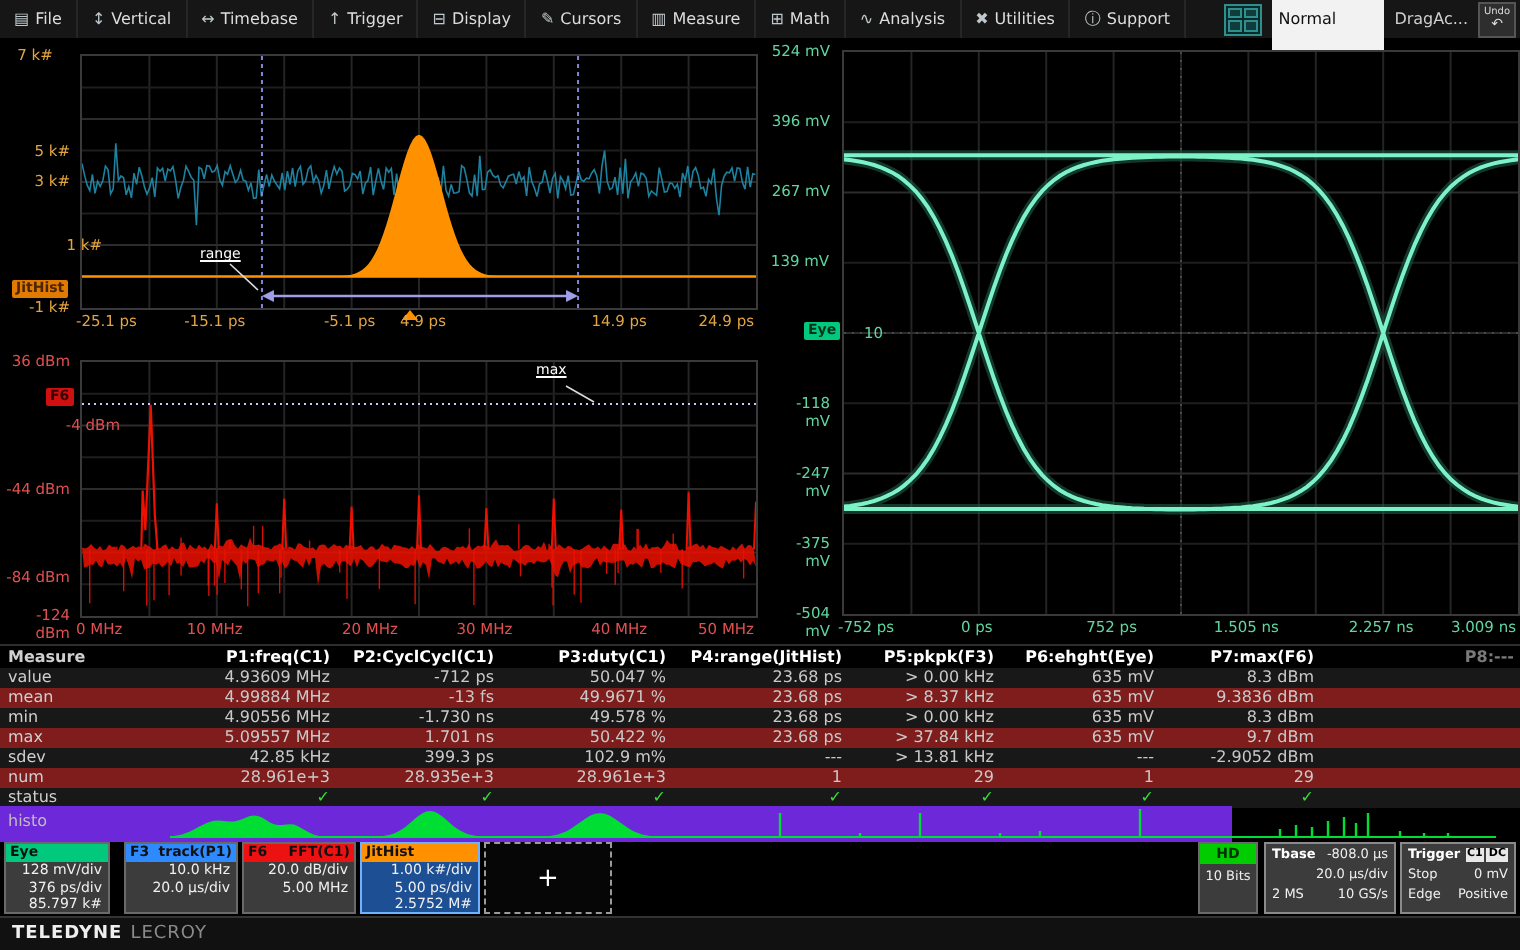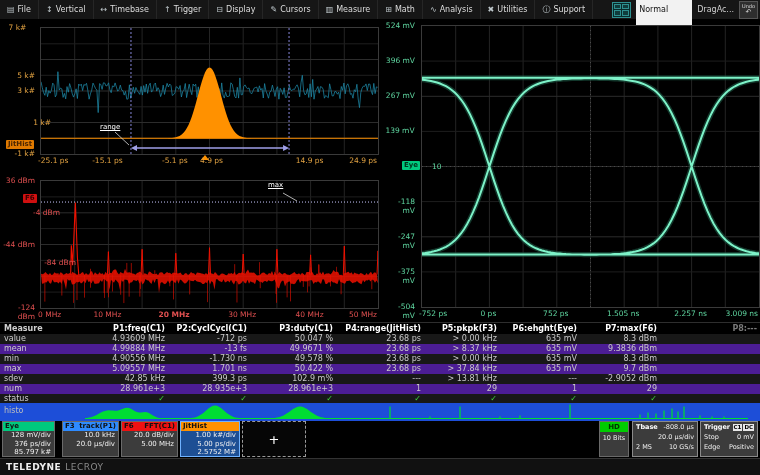--- a/index.html
+++ b/index.html
@@ -49,24 +49,24 @@
   #jit-marker{left:201px;top:136px;}
   
   #measure{position:absolute;left:0;top:322px;width:760px;border-top:1px solid #2e2e2e;}
   .mtable{display:grid;grid-template-columns:58px 110px 82px 86px 88px 76px 80px 80px 1fr;}
   .mcell{font-size:8px;line-height:10px;height:10px;text-align:right;padding-right:3px;
          white-space:nowrap;overflow:hidden;color:#c9c9c9;}
   .mhead{height:11px;line-height:11px;color:#fff;font-weight:bold;background:#000;}
   .mlabel{text-align:left;padding-left:4px;color:#cfcfcf;}
   .dim{color:#7a7a7a;}
   .rowA{background:#181818;}
-  .rowB{background:#4c1d95;}
+  .rowB{background:#7f1d1d;}
   .mok{color:#3ddc3d;font-size:8px;}
   
-  #histo-row{position:absolute;left:0;top:403px;width:760px;height:18px;background:#1d4ed8;}
+  #histo-row{position:absolute;left:0;top:403px;width:616px;height:18px;background:#6d28d9;}
   #histo-label{position:absolute;left:4px;top:3px;font-size:8px;color:#bdbdbd;}
   
   #desc-row{position:absolute;left:0;top:421px;width:760px;height:36px;background:#000;}
   .dbox{position:absolute;top:0;height:36px;background:#3c3c3c;border:1px solid #6a6a6a;
         box-sizing:border-box;font-size:7px;line-height:8.5px;color:#f0f0f0;}
   .dbox .dhead{height:9px;line-height:9px;display:flex;justify-content:space-between;
         padding:0 2px;color:#111;font-weight:bold;font-size:7px;}
   .dbox .dline{display:flex;justify-content:space-between;padding:0 3px;}
   .dbox.sel{background:#1d4f94;border:1px solid #6fb2ff;}
   #add-box{position:absolute;left:242px;top:0;width:62px;height:34px;border:1px dashed #9a9a9a;
@@ -280,25 +280,25 @@
         <path d="M29.656,93.66250000000001 L30.33,64.29375 L31.678,84.1375 L34.373999999999995,21.431250000000002 L36.396,76.2 L37.744,93.66250000000001" fill="none" stroke="#ee1100" stroke-width="1.1"></path>
         <line x1="0" y1="21.034375" x2="337" y2="21.034375" stroke="#c8c8ff" stroke-dasharray="1,2" stroke-width="1"></line>
         <line x1="242" y1="12" x2="256" y2="20.034375" stroke="#ddd" stroke-width="0.8"></line>
       </svg>
     </div>
   <div id="fft-badge" class="axis-badge">F6</div>
   <div id="max-label" class="callout">max</div>
 <div class="ylab" style="left: 0px; width: 35px; text-align: right; top: 7px; color: rgb(224, 80, 80);">36 dBm</div>
     <div class="ylab" style="left: 0px; width: 35px; text-align: right; top: 38.8px; color: rgb(224, 80, 80); margin-left: 25px;">-4 dBm</div>
     <div class="ylab" style="left: 0px; width: 35px; text-align: right; top: 70.5px; color: rgb(224, 80, 80);">-44 dBm</div>
-    <div class="ylab" style="left: 0px; width: 35px; text-align: right; top: 89px; color: rgb(224, 80, 80); padding-left: 41px;">-84 dBm</div>
+    <div class="ylab" style="left: 0px; width: 35px; text-align: right; top: 115px; color: rgb(224, 80, 80);">-84 dBm</div>
     <div class="ylab" style="left: 0px; width: 35px; text-align: right; top: 134px; color: rgb(224, 80, 80);">-124 dBm</div>
     <div class="xlab" style="top: 141px; color: rgb(224, 80, 80); left: 38px; width: 50px; text-align: left;">0 MHz</div>
     <div class="xlab" style="top: 141px; color: rgb(224, 80, 80); left: 82.4px; width: 50px; text-align: center;">10 MHz</div>
-    <div class="xlab" style="top: 141px; color: rgb(224, 80, 80); left: 149px; width: 50px; text-align: center; font-weight: bold;">20 MHz</div>
+    <div class="xlab" style="top: 141px; color: rgb(224, 80, 80); left: 160px; width: 50px; text-align: center;">20 MHz</div>
     <div class="xlab" style="top: 141px; color: rgb(224, 80, 80); left: 217.2px; width: 50px; text-align: center;">30 MHz</div>
     <div class="xlab" style="top: 141px; color: rgb(224, 80, 80); left: 284.6px; width: 50px; text-align: center;">40 MHz</div>
     <div class="xlab" style="top: 141px; color: rgb(224, 80, 80); left: 329px; width: 48px; text-align: right;">50 MHz</div>
   </div>
 
 <div id="eye-pane" class="pane">
   <div id="eye-plot" class="plot">
       <svg width="337" height="281" viewBox="0 0 337 281">
         <line x1="33.7" y1="0" x2="33.7" y2="281" stroke="#242424" stroke-width="1"></line>
         <line x1="67.4" y1="0" x2="67.4" y2="281" stroke="#242424" stroke-width="1"></line>

